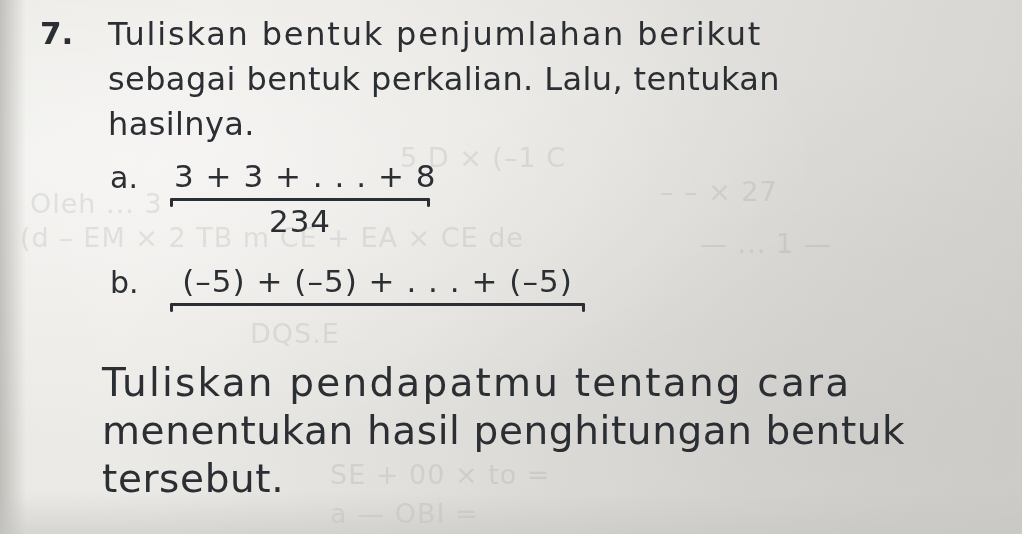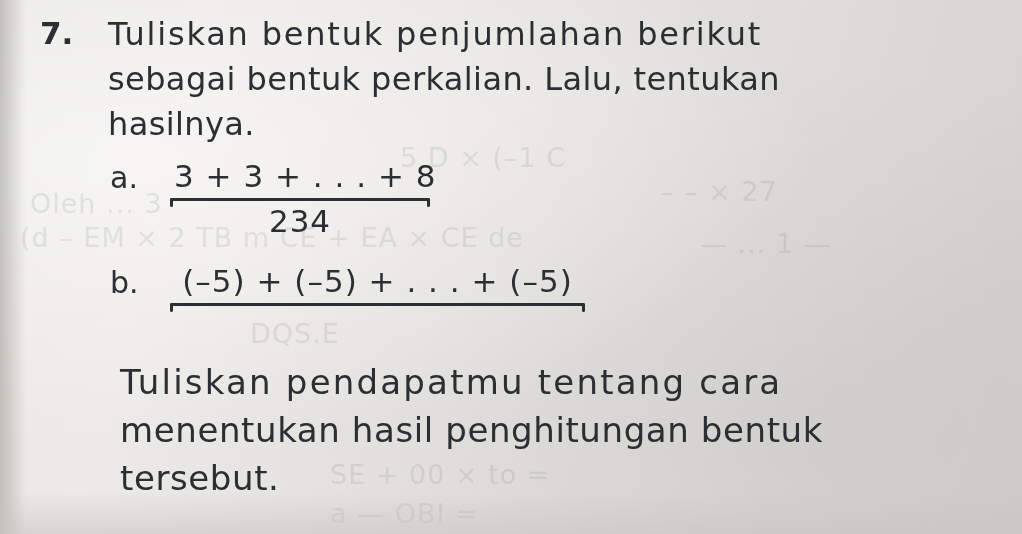--- a/index.html
+++ b/index.html
@@ -109,22 +109,22 @@
     background: #2b2f33;
     margin-top: 0px;
     border-radius: 2px;
   }
   .frac .rule { position: relative; }
   .frac .rule:before { left: 0; top: 0; }
   .frac .rule:after  { right: 0; top: 0; }
 
   .tail {
     position: absolute;
-    left: 120px;
-    font-size: 34px;
+    left: 102px;
+    font-size: 39px;
     line-height: 45px;
   }
   .t1 { top: 360px; letter-spacing: 2.2px; }
   .t2 { top: 408px; letter-spacing: 0.6px; }
   .t3 { top: 456px; letter-spacing: 0.6px; }
 
   .blur-bottom {
     position: absolute;
     left: 0;
     bottom: 0;

